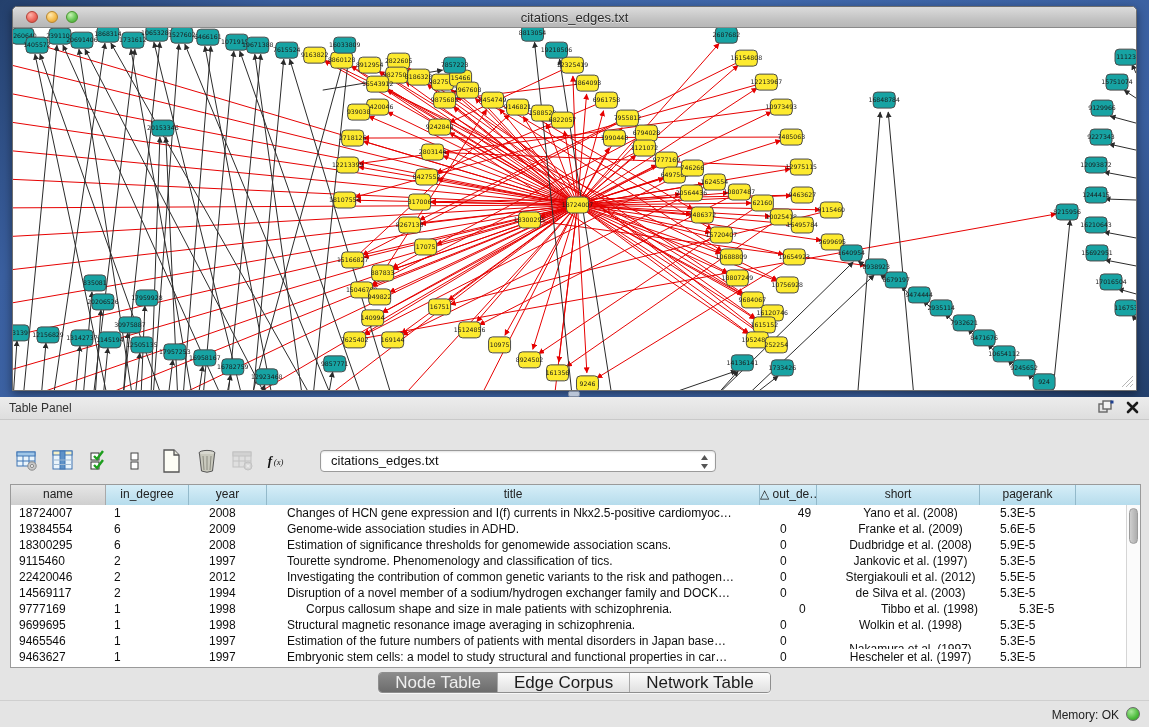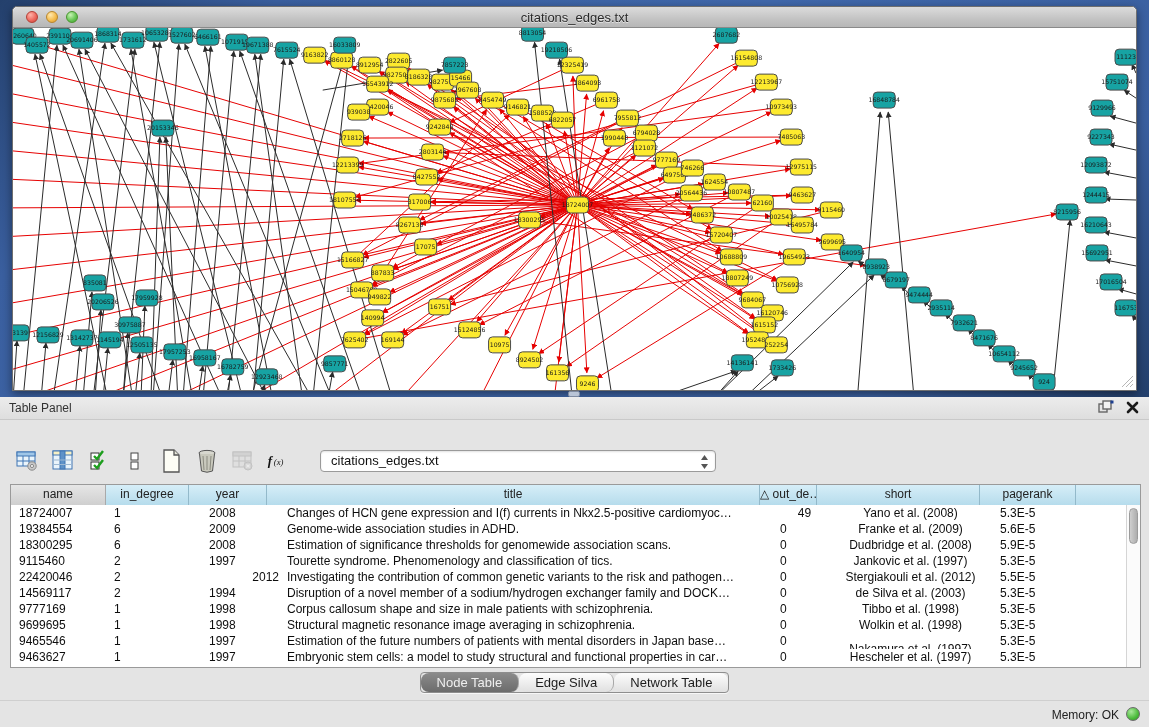--- a/index.html
+++ b/index.html
@@ -56,22 +56,22 @@
   .td { padding-left:8px; overflow:hidden; white-space:nowrap; }
   .td.center { text-align:center; padding-left:0; }
   .vscroll { position:absolute; right:0px; top:20px; width:14px; height:162px;
     background:#fbfbfb; border-left:1px solid #d5d5d5; }
   .vthumb { position:absolute; left:2px; top:3px; width:9px; height:36px; border-radius:5px;
     background:linear-gradient(90deg,#cfcfcf,#adadad); border:1px solid #9b9b9b; }
 
   .tabsbar { position:absolute; left:0; top:275px; width:1149px; height:24px; text-align:center; }
   .seg { display:inline-flex; border:1px solid #8e8e8e; border-radius:4px; overflow:hidden; height:21px;
     box-shadow:0 1px 0 rgba(255,255,255,.7); }
-  .seg .tab { padding:0 16px; font-size:13px; line-height:20px; color:#1c1c1c;
-    background:linear-gradient(#fdfdfd,#e0e0e0); border-right:1px solid #a8a8a8;border-radius:8px; }
+  .seg .tab { padding:0 16px; font-size:17px; line-height:20px; color:#1c1c1c;
+    background:linear-gradient(#fdfdfd,#e0e0e0); border-right:1px solid #a8a8a8; }
   .seg .tab:last-child { border-right:none; }
   .seg .tab.active { background:linear-gradient(#8b8b8b,#6c6c6c); color:#efefef; }
 
   .statusbar { position:absolute; left:0; bottom:0; width:1149px; height:27px; border-top:1px solid #cfcfcf; }
   .mem { position:absolute; right:30px; top:7px; font-size:12px; color:#222; }
   .memdot { position:absolute; right:9px; top:6px; width:14px; height:14px; border-radius:50%;
     background:radial-gradient(circle at 35% 30%,#a9e89b,#4cbb3c 60%,#2f9423); border:1px solid #6a6a6a; }
 </style>
 </head>
 <body>
@@ -961,40 +961,40 @@
           <div class="td" style="width: 95px;">2</div>
           <div class="td" style="width: 78px;">1997</div>
           <div class="td" style="width: 493px;">Tourette syndrome. Phenomenology and classification of tics.</div>
           <div class="td" style="width: 57px;">0</div>
           <div class="td center" style="width: 163px;">Jankovic et al. (1997)</div>
           <div class="td" style="width: 96px;">5.3E-5</div>
         </div>
         <div class="tr">
           <div class="td" style="width: 95px;">22420046</div>
           <div class="td" style="width: 95px;">2</div>
-          <div class="td" style="width: 78px; text-align: right;">2012</div>
+          <div class="td" style="width: 78px;">2012</div>
           <div class="td" style="width: 493px;">Investigating the contribution of common genetic variants to the risk and pathogen…</div>
           <div class="td" style="width: 57px;">0</div>
           <div class="td center" style="width: 163px;">Stergiakouli et al. (2012)</div>
           <div class="td" style="width: 96px;">5.5E-5</div>
         </div>
         <div class="tr">
           <div class="td" style="width: 95px;">14569117</div>
           <div class="td" style="width: 95px;">2</div>
           <div class="td" style="width: 78px;">1994</div>
           <div class="td" style="width: 493px;">Disruption of a novel member of a sodium/hydrogen exchanger family and DOCK…</div>
           <div class="td" style="width: 57px;">0</div>
           <div class="td center" style="width: 163px;">de Silva et al. (2003)</div>
           <div class="td" style="width: 96px;">5.3E-5</div>
         </div>
         <div class="tr">
           <div class="td" style="width: 95px;">9777169</div>
           <div class="td" style="width: 95px;">1</div>
           <div class="td" style="width: 78px;">1998</div>
-          <div class="td" style="width: 493px;">Corpus callosum shape and size in male patients with schizophrenia.</div>
+          <div class="td" style="width: 493px; margin-left: 19px;">Corpus callosum shape and size in male patients with schizophrenia.</div>
           <div class="td" style="width: 57px;">0</div>
           <div class="td center" style="width: 163px;">Tibbo et al. (1998)</div>
           <div class="td" style="width: 96px;">5.3E-5</div>
         </div>
         <div class="tr">
           <div class="td" style="width: 95px;">9699695</div>
           <div class="td" style="width: 95px;">1</div>
           <div class="td" style="width: 78px;">1998</div>
           <div class="td" style="width: 493px;">Structural magnetic resonance image averaging in schizophrenia.</div>
           <div class="td" style="width: 57px;">0</div>
@@ -1021,21 +1021,21 @@
         </div>
       </div>
     <div class="vscroll">
       <div class="vthumb"></div>
     </div>
   </div>
 
   <div class="tabsbar">
     <div class="seg" id="tabseg">
         <div class="tab active">Node Table</div>
-        <div class="tab">Edge Silva</div>
+        <div class="tab">Edge Corpus</div>
         <div class="tab">Network Table</div>
       </div>
   </div>
 
   <div class="statusbar">
     <span class="mem">Memory: OK</span>
     <span class="memdot"></span>
   </div>
 </div>
 

